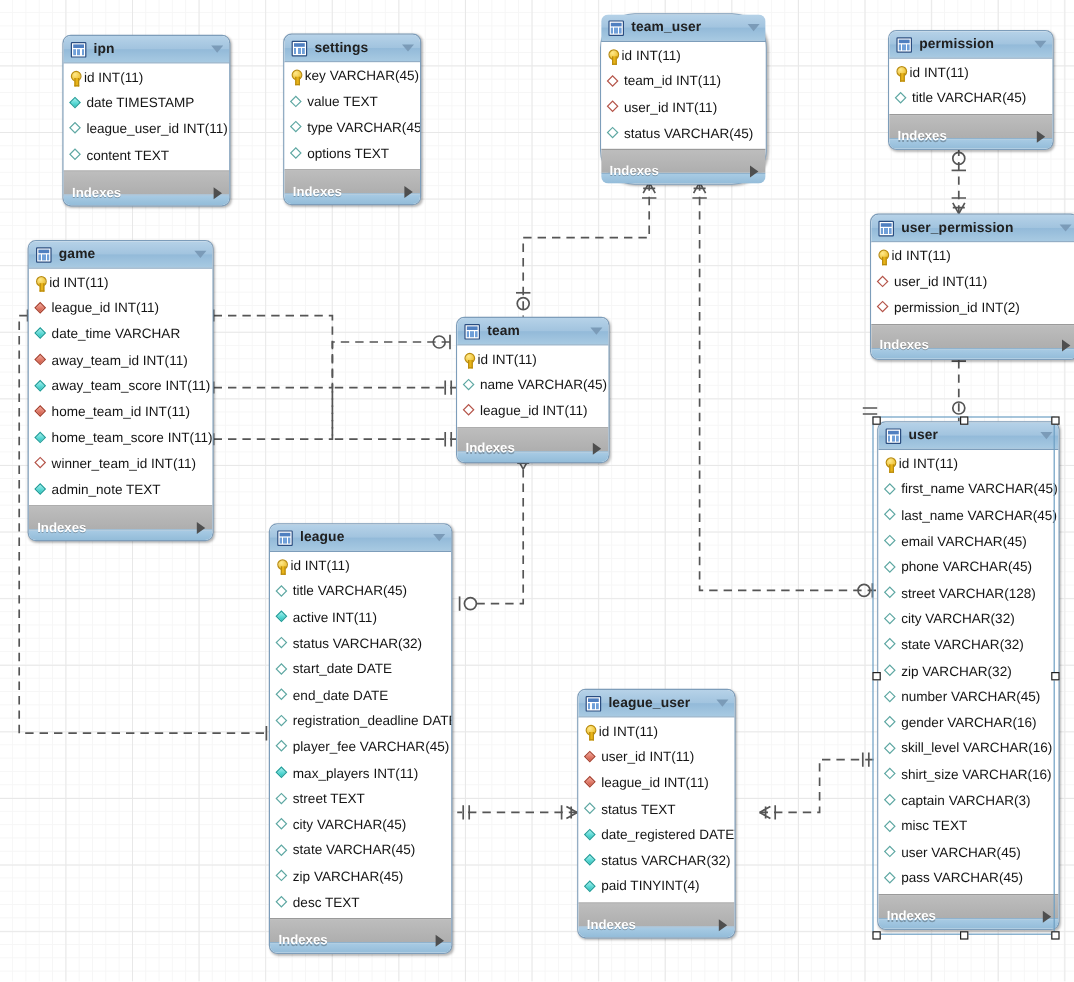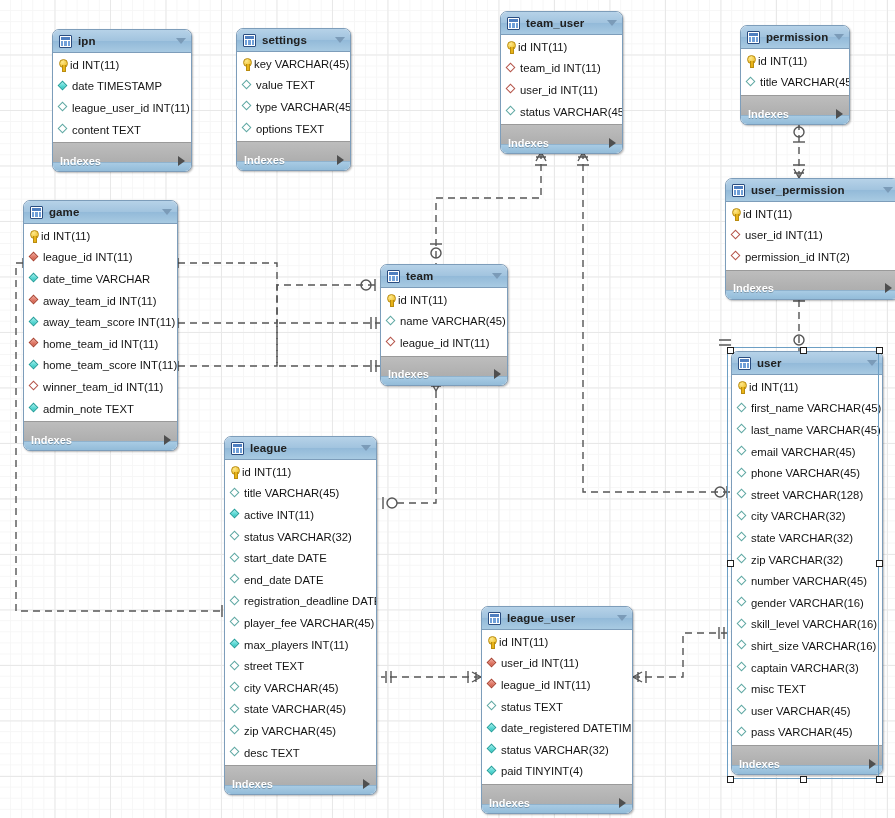--- a/index.html
+++ b/index.html
@@ -276,21 +276,21 @@
               <span>options TEXT</span>
             </div>
           </div>
           <div class="idx">
             <span class="idx-label">Indexes</span>
             <span class="idx-arrow"></span>
           </div>
           <div class="foot"></div>
         </div>
       </div>
-      <div class="tbl" style="left: 500px; top: 11px; width: 123px;">
+      <div class="tbl" style="left: 500px; top: 11px; width: 139px; border-radius: 29px;">
         <div class="tbl-inner">
           <div class="tbl-title">
             <span class="tbl-icon"></span>
             <span class="tbl-name">team_user</span>
             <span class="caret"></span>
           </div>
           <div class="cols">
             <div class="col">
               <span class="gly key"></span>
               <span>id INT(11)</span>
@@ -314,21 +314,21 @@
               <span>status VARCHAR(45)</span>
             </div>
           </div>
           <div class="idx">
             <span class="idx-label">Indexes</span>
             <span class="idx-arrow"></span>
           </div>
           <div class="foot"></div>
         </div>
       </div>
-      <div class="tbl" style="left: 740px; top: 25px; width: 110px;">
+      <div class="tbl" style="left: 740px; top: 25px; width: 138px;">
         <div class="tbl-inner">
           <div class="tbl-title">
             <span class="tbl-icon"></span>
             <span class="tbl-name">permission</span>
             <span class="caret"></span>
           </div>
           <div class="cols">
             <div class="col">
               <span class="gly key"></span>
               <span>id INT(11)</span>
@@ -695,21 +695,21 @@
               <span>desc TEXT</span>
             </div>
           </div>
           <div class="idx">
             <span class="idx-label">Indexes</span>
             <span class="idx-arrow"></span>
           </div>
           <div class="foot"></div>
         </div>
       </div>
-      <div class="tbl" style="left: 481px; top: 606px; width: 152px;">
+      <div class="tbl" style="left: 481px; top: 574px; width: 132px;">
         <div class="tbl-inner">
           <div class="tbl-title">
             <span class="tbl-icon"></span>
             <span class="tbl-name">league_user</span>
             <span class="caret"></span>
           </div>
           <div class="cols">
             <div class="col">
               <span class="gly key"></span>
               <span>id INT(11)</span>

